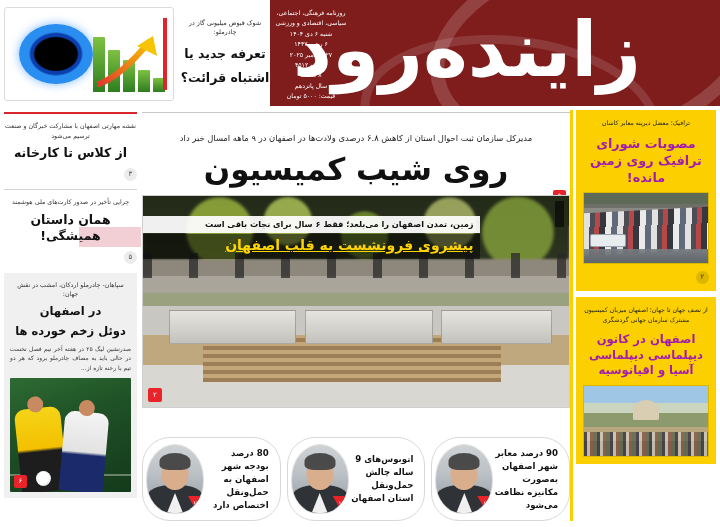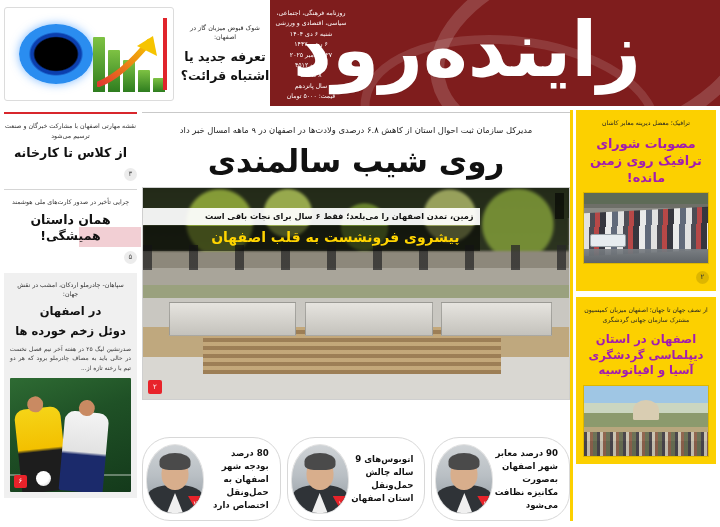--- a/index.html
+++ b/index.html
@@ -110,21 +110,21 @@
   .arrow {
     position: absolute; left: 92px; bottom: 12px;
     width: 64px; height: 54px;
   }
   .redbar {
     position: absolute; right: 6px; top: 10px;
     width: 4px; height: 72px; background: #e0242b;
   }
   .promo-text { flex: 1 1 auto; text-align: center; direction: rtl; padding-left: 2px; }
   .promo-kicker { font-size: 6.4px; line-height: 9px; color: #2b2b2b; }
-  .promo-head { margin-top: 5px; font-size: 12.5px; line-height: 19px; font-weight: bold; color: #111; }
+  .promo-head { margin-top: 5px; font-size: 12.5px; line-height: 24px; font-weight: bold; color: #111; }
 
   
   .leftcol {
     position: absolute;
     top: 112px; left: 4px;
     width: 133px; bottom: 4px;
     direction: rtl;
   }
   .rule-red { height: 2px; background: #d8262c; margin: 0 0 7px 0; }
   .rule-grey { height: 1px; background: #d5d5d5; margin: 8px 0 7px 0; }
@@ -168,21 +168,21 @@
   }
 
   
   .center {
     position: absolute;
     top: 112px; right: 150px; left: 142px;
     direction: rtl;
   }
   .center-rule { height: 1px; background: #c9c9c9; }
   .main-kicker {
-    margin-top: 11px;
+    margin-top: 19px;
     font-size: 8.4px; line-height: 12px; color: #222; text-align: center;
   }
   .main-head {
     margin-top: 6px;
     font-size: 31px; line-height: 38px; font-weight: bold;
     color: #111; text-align: center; letter-spacing: -0.5px;
   }
   .main-photo {
     position: relative;
     margin-top: 7px;
@@ -236,24 +236,25 @@
     width: 79%;
     background: rgba(255,255,255,0.93);
     padding: 3px 6px;
     font-size: 8.2px; line-height: 11px; color: #111;
     text-align: right; font-weight: bold;
   }
   .overlay-yellow {
     position: absolute; left: 0; top: 38px;
     width: 79%;
     background: rgba(0,0,0,0.52);
-    padding: 2px 20px 4px;
+    padding: 2px 6px 4px;
     color: #ffd400;
     font-size: 14px; line-height: 19px; font-weight: bold;
     text-align: right;
+    text-decoration: underline;
   }
   .photo-badge-tl {
     position: absolute; left: 5px; bottom: 5px;
     width: 14px; height: 14px; line-height: 14px; text-align: center;
     background: #e8232a; color: #fff; font-size: 7px; border-radius: 2px;
   }
   .top-badge {
     position: absolute; right: 4px; top: 78px;
     width: 13px; height: 13px; line-height: 13px; text-align: center;
     background: #e8232a; color: #fff; font-size: 7px; border-radius: 2px;
@@ -428,21 +429,21 @@
             <stop offset="0" stop-color="#e03a2f"></stop>
               <stop offset="1" stop-color="#f6c400"></stop>
           </linearGradient>
         </defs>
         <path d="M2 50 C18 44 34 30 52 8" stroke="url(#ag)" stroke-width="6" fill="none" stroke-linecap="round"></path>
         <path d="M56 2 L60 22 L40 12 Z" fill="#f6c400"></path>
       </svg>
       <div class="redbar"></div>
     </div>
     <div class="promo-text">
-      <div class="promo-kicker">شوک قبوض میزبان گاز در اصفهان:</div>
+      <div class="promo-kicker">شوک قبوض میلیونی گاز در چادرملو:</div>
       <div class="promo-head">تعرفه جدید یا اشتباه قرائت؟</div>
     </div>
   </div>
 
   <div class="leftcol">
 
     <div class="rule-red"></div>
 
     <div>
       <div class="brief-kicker">نقشه مهارتی اصفهان با مشارکت خبرگان و صنعت ترسیم می‌شود</div>
@@ -482,21 +483,21 @@
         </div>
         <div class="ball"></div>
         <div class="badge-corner">۶</div>
       </div>
     </div>
   </div>
 
   <div class="center">
     <div class="center-rule"></div>
     <div class="main-kicker">مدیرکل سازمان ثبت احوال استان از کاهش ۶.۸ درصدی ولادت‌ها در اصفهان در ۹ ماهه امسال خبر داد</div>
-    <div class="main-head">روی شیب سالمندی</div>
+    <div class="main-head">روی شیب کمیسیون</div>
     <div class="top-badge">۵</div>
 
     <div class="main-photo">
       <div class="trees"></div>
       <div class="wall-arches"></div>
       <div class="brickwork"></div>
       <div class="stone-block" style="right:4%; width:26%;"></div>
       <div class="stone-block" style="right:32%; width:30%;"></div>
       <div class="stone-block" style="right:64%; width:30%;"></div>
       <div class="photo-credit"></div>
@@ -554,21 +555,21 @@
         <div class="bus"></div>
       </div>
       <div class="badge-wrap">
         <span class="ybadge">۲</span>
       </div>
     </div>
 
 
     <div class="ybox">
       <div class="ybox-kicker">از نصف جهان تا جهان؛ اصفهان میزبان کمیسیون مشترک سازمان جهانی گردشگری</div>
-      <div class="ybox-head sm">اصفهان در استان دیپلماسی گردشگری آسیا و اقیانوسیه</div>
+      <div class="ybox-head sm">اصفهان در کانون دیپلماسی دیپلماسی آسیا و اقیانوسیه</div>
       <div class="ybox-photo">
         <div class="scenic"></div>
         <div class="scenic-dome"></div>
         <div class="scenic-crowd"></div>
       </div>
     </div>
   </div>
 
 </div>
 

